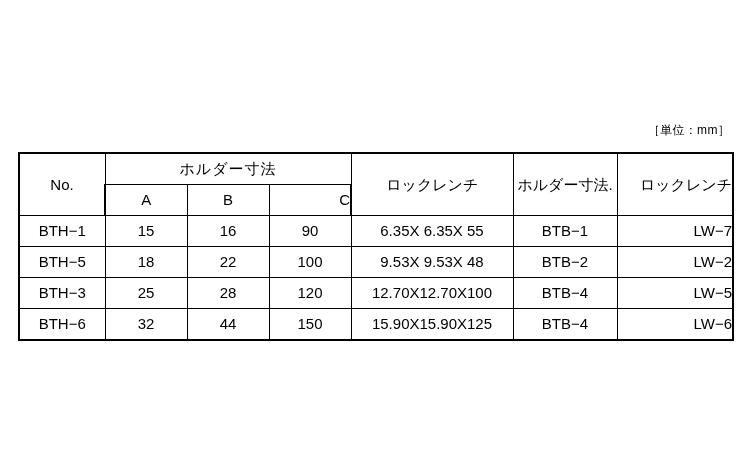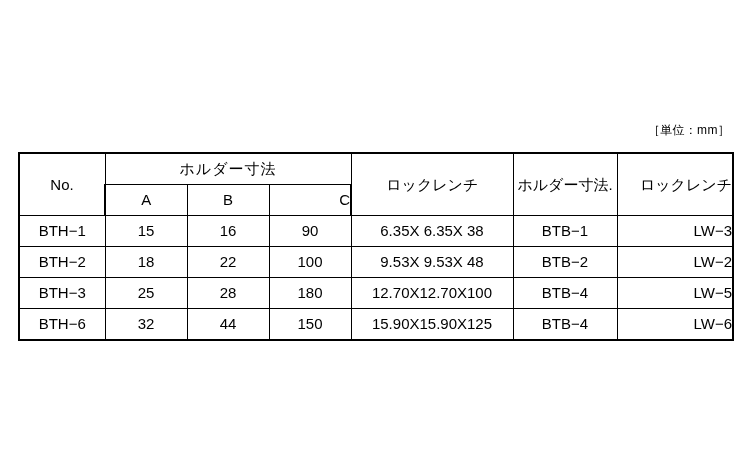--- a/index.html
+++ b/index.html
@@ -106,38 +106,38 @@
         <th class="tall">B</th>
         <th class="tall">C</th>
       </tr>
     </thead>
     <tbody>
       <tr>
         <td class="data-cell">BTH−1</td>
         <td class="data-cell">15</td>
         <td class="data-cell">16</td>
         <td class="data-cell">90</td>
-        <td class="data-cell">6.35X 6.35X 38</td>
+        <td class="data-cell">6.35X 6.35X 55</td>
         <td class="data-cell">BTB−1</td>
-        <td class="data-cell">LW−3</td>
+        <td class="data-cell">LW−7</td>
       </tr>
       <tr>
-        <td class="data-cell">BTH−2</td>
+        <td class="data-cell">BTH−5</td>
         <td class="data-cell">18</td>
         <td class="data-cell">22</td>
         <td class="data-cell">100</td>
         <td class="data-cell">9.53X 9.53X 48</td>
         <td class="data-cell">BTB−2</td>
         <td class="data-cell">LW−2</td>
       </tr>
       <tr>
         <td class="data-cell">BTH−3</td>
         <td class="data-cell">25</td>
         <td class="data-cell">28</td>
-        <td class="data-cell">180</td>
+        <td class="data-cell">120</td>
         <td class="data-cell">12.70X12.70X100</td>
         <td class="data-cell">BTB−4</td>
         <td class="data-cell">LW−5</td>
       </tr>
       <tr class="last-row">
         <td class="data-cell">BTH−6</td>
         <td class="data-cell">32</td>
         <td class="data-cell">44</td>
         <td class="data-cell">150</td>
         <td class="data-cell">15.90X15.90X125</td>

